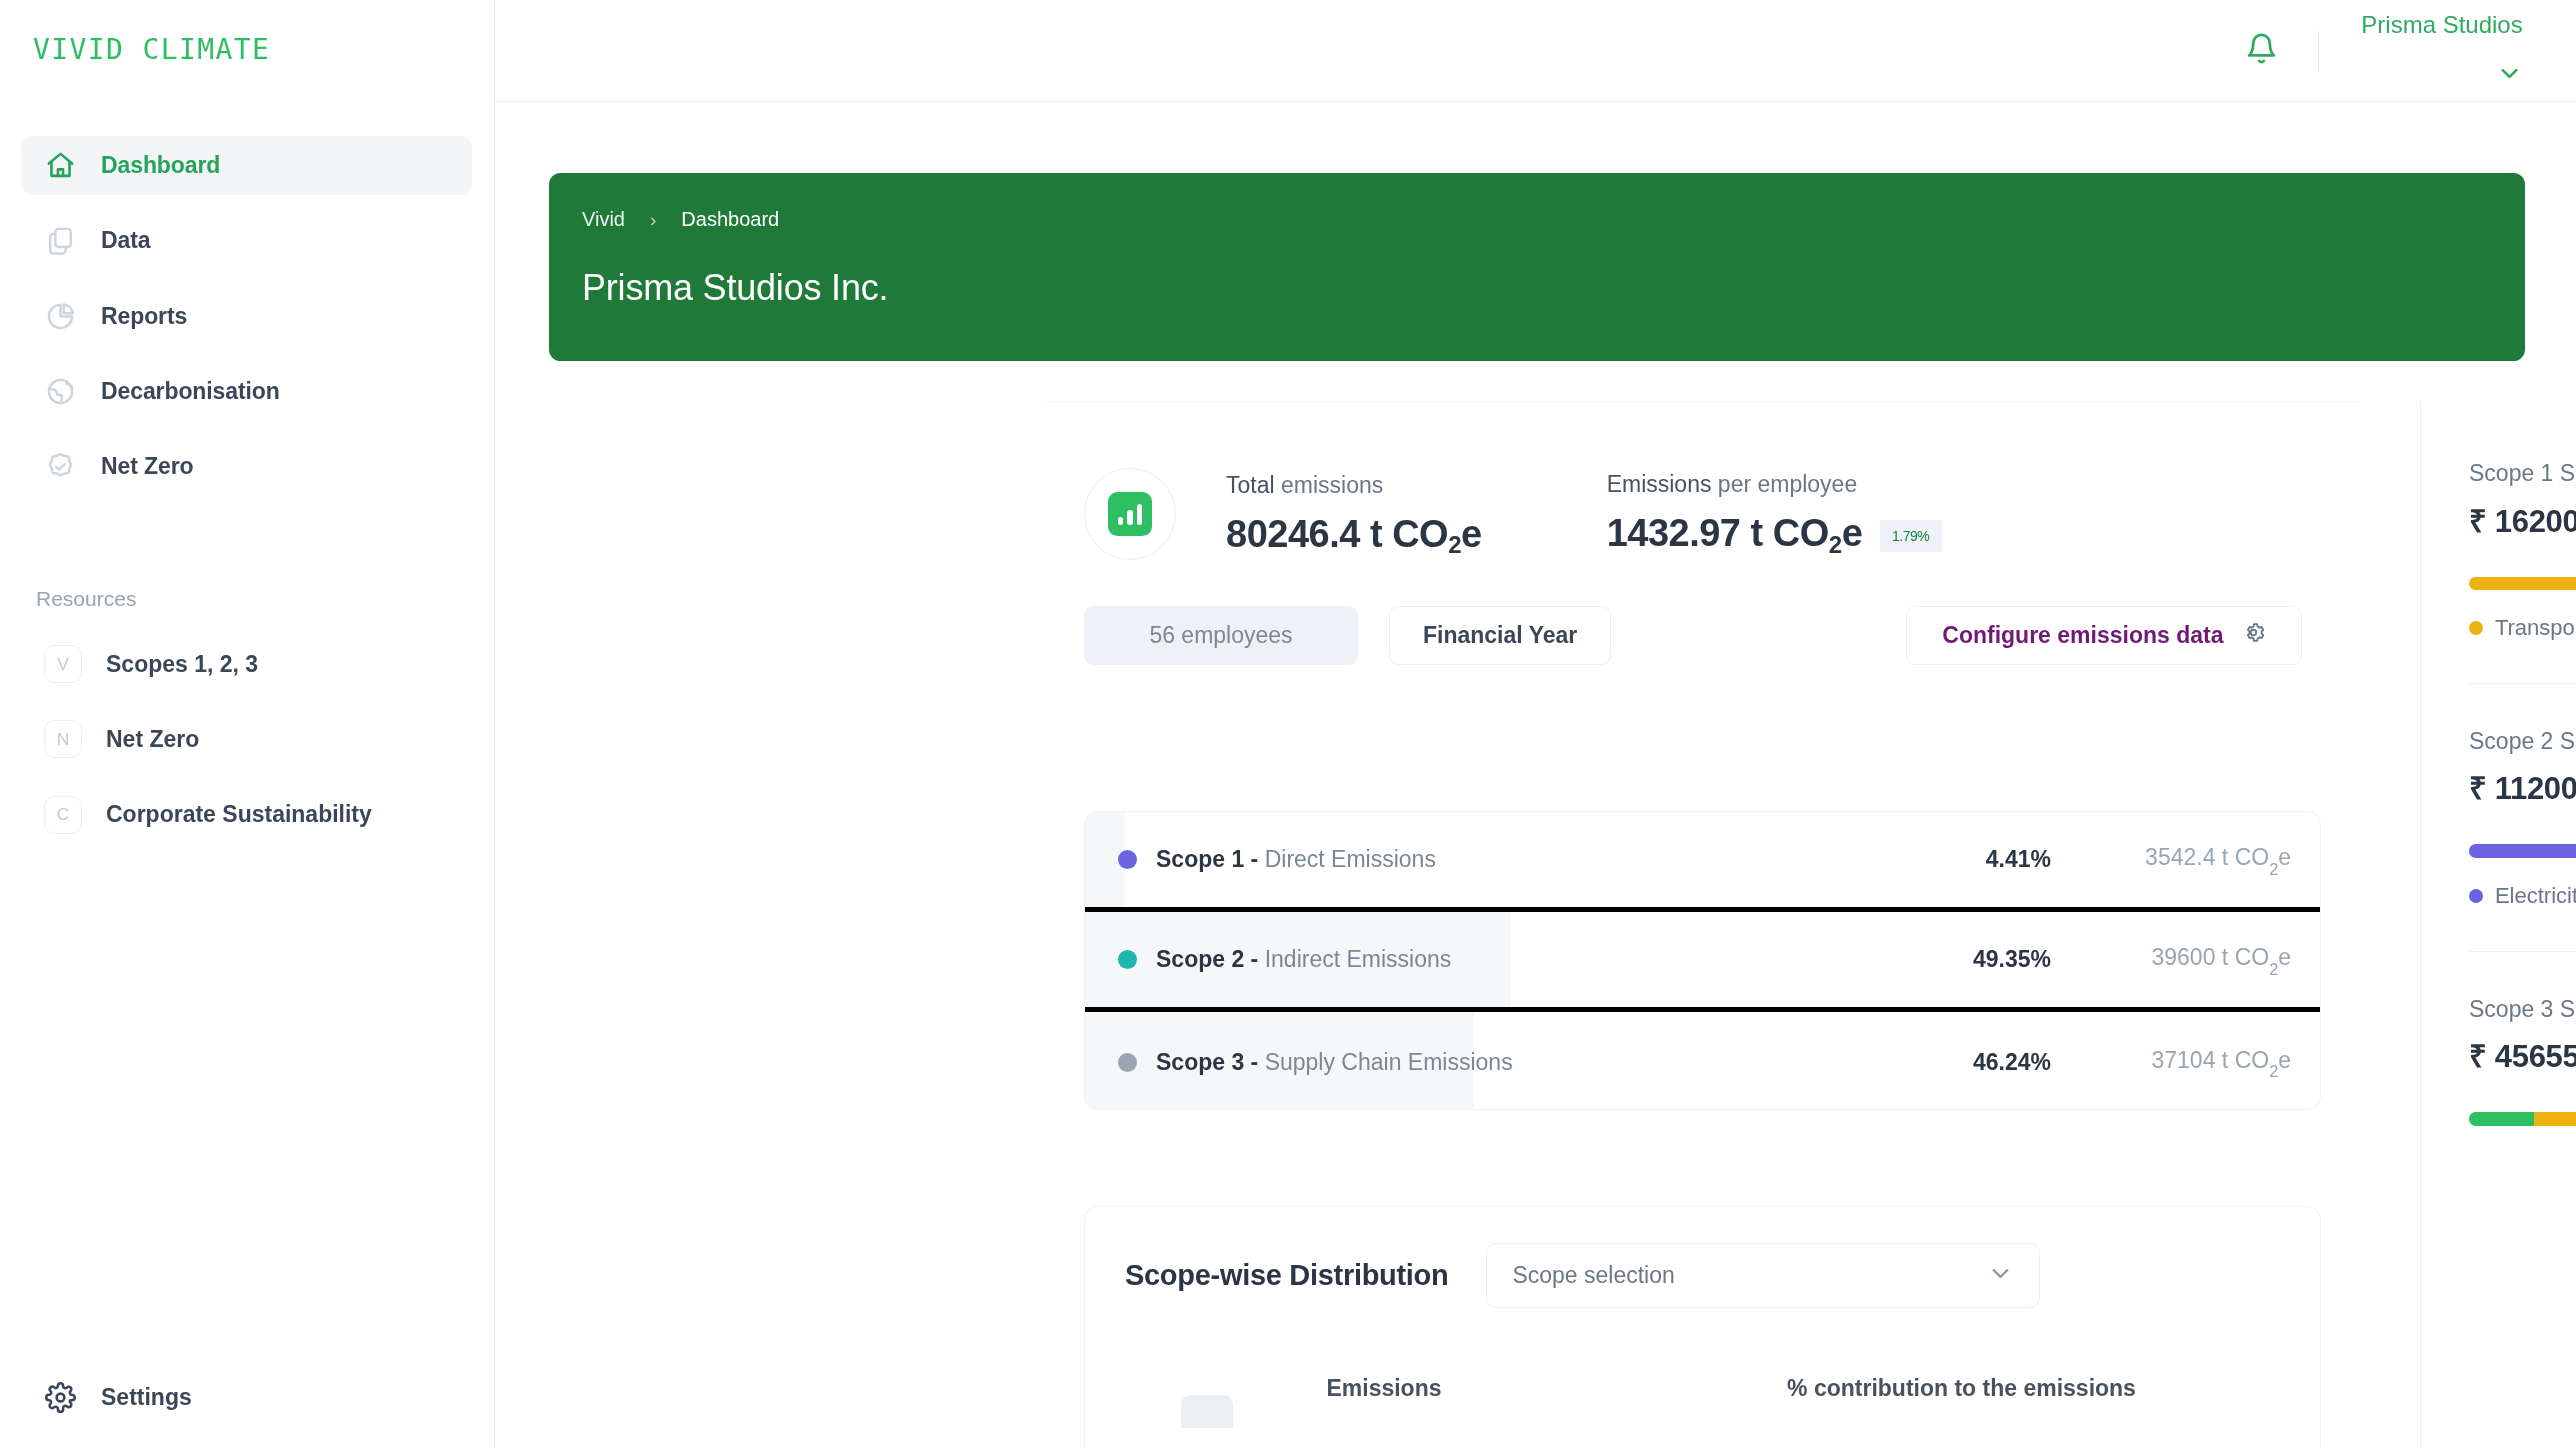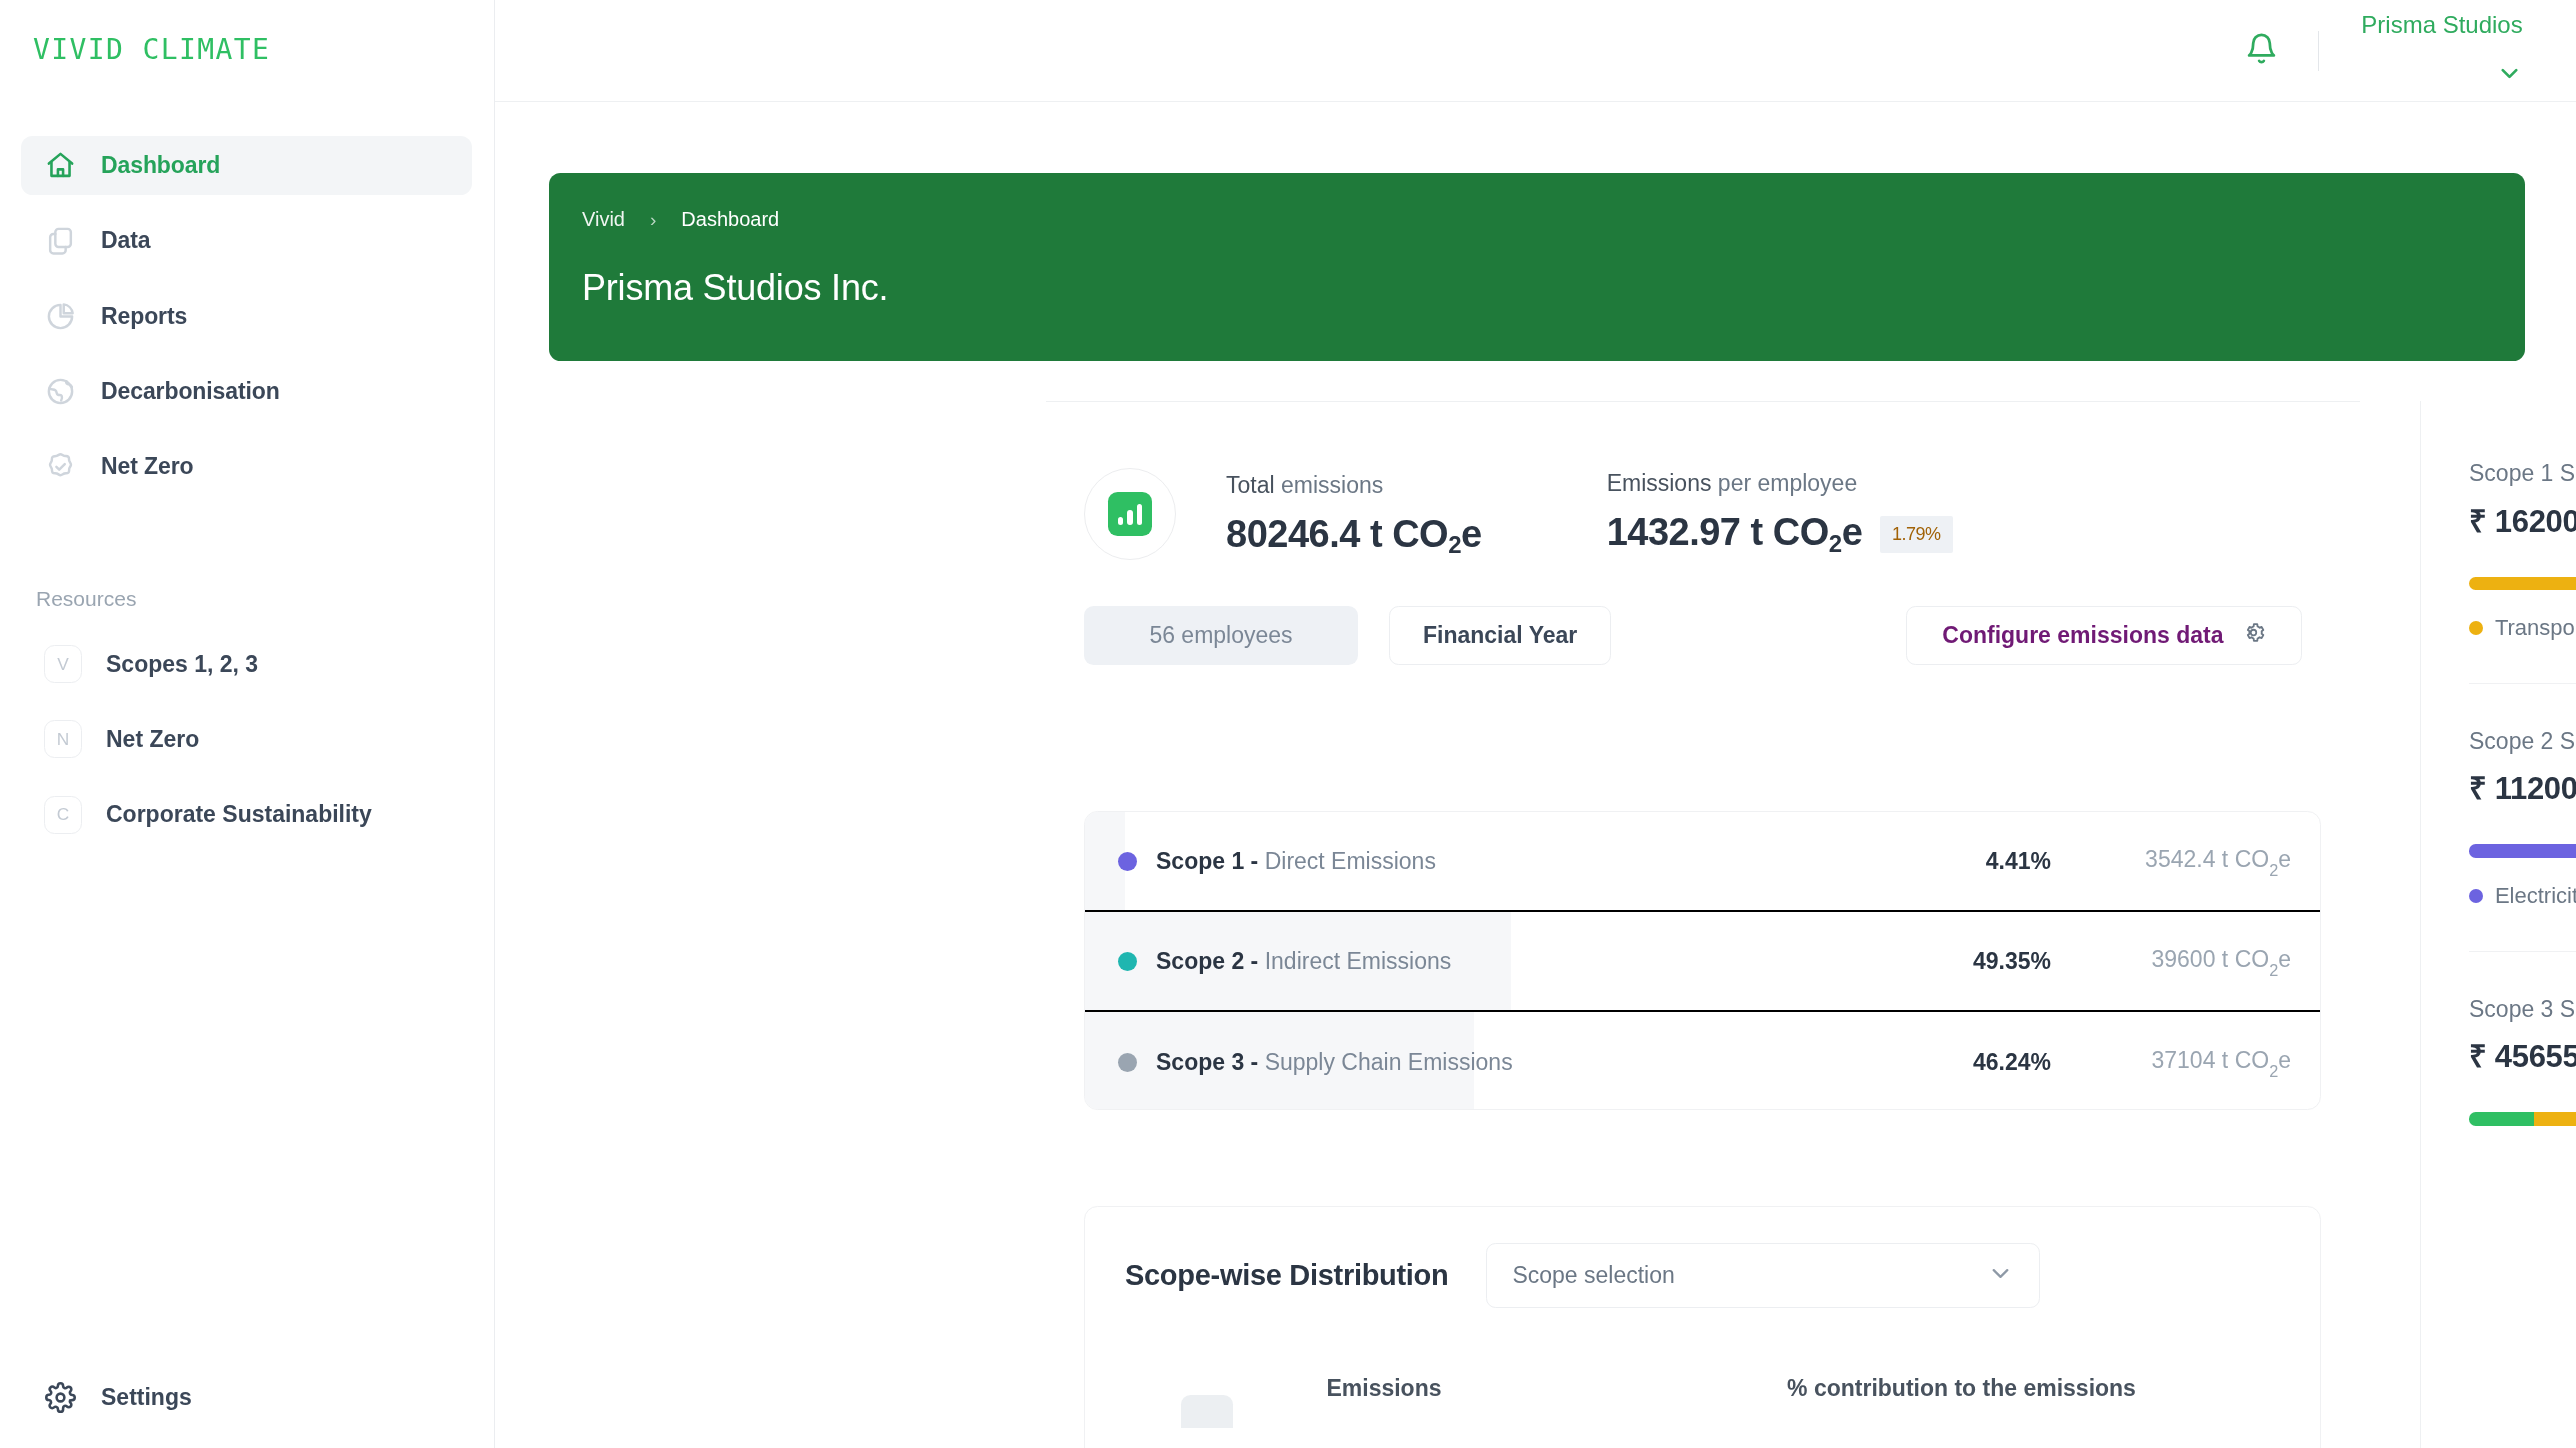--- a/index.html
+++ b/index.html
@@ -138,21 +138,21 @@
   .stat-block { margin-left: 0; }
   .stat-label { font-size: 23px; color: #6b7785; font-weight: 400; }
   .stat-label b { color: #48525e; font-weight: 400; }
   .stat-value {
     font-size: 38px; color: #2b3543; font-weight: 700;
     margin-top: 13.4px; letter-spacing: -0.5px;
     display: flex; align-items: baseline;
   }
   .stat-value sub { font-size: 24px; vertical-align: baseline; position: relative; top: 6.7px; }
   #delta-pill {
-    font-size: 18px; color: #a16207; font-weight: 400;
+    font-size: 14px; color: #15803d; font-weight: 400;
     background: #eef1f5; border-radius: 2px;
     padding: 7.7px 12.5px; margin-left: 17.3px;
     position: relative; top: -4.8px;
   }
   #stat-1 { margin-left: 50px; }
   #stat-2 { margin-left: 125px; }
 
   #pills-row { display: flex; align-items: center; margin-top: 46px; }
   #emp-pill {
     background: #eef1f5; border-radius: 9.6px;
@@ -180,21 +180,21 @@
   
   #scope-card {
     position: absolute; left: 589px; top: 811px;
     width: 1237px; height: 299px;
     border: 1.4px solid #f0f1f3; border-radius: 13.4px;
     overflow: hidden; background: #fff;
   }
   .scope-row {
     position: relative; height: 100px;
     display: flex; align-items: center;
-    border-bottom: 2px solid #000000;
+    border-bottom: 5px solid #000000;
   }
   .scope-row:last-child { border-bottom: none; }
   .scope-fill {
     position: absolute; left: 0; top: 0; bottom: 0;
     background: #f6f7f9;
   }
   .scope-content {
     position: relative; z-index: 2;
     display: flex; align-items: center; width: 100%;
     padding-left: 33px; padding-right: 29px;

